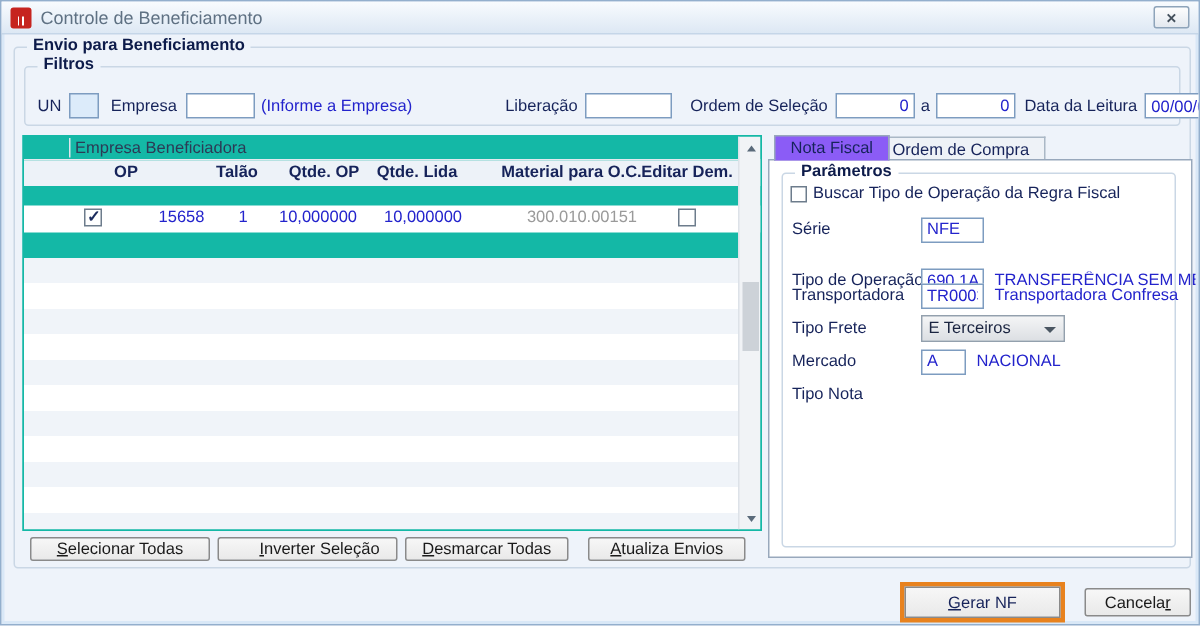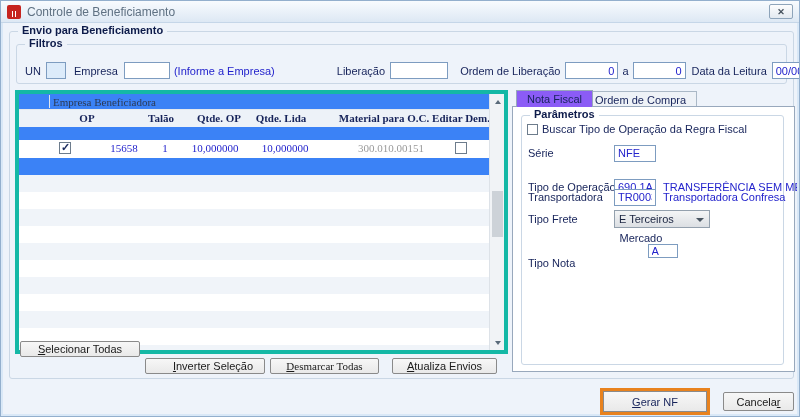--- a/index.html
+++ b/index.html
@@ -48,21 +48,21 @@
   .tb {
     height:17px; border:1px solid #7d9cc0; background:#fff; color:#2323cc;
     font-family:"Liberation Sans",sans-serif; font-size:11px; padding:0 3px; outline:none;
   }
   .tb.right { text-align:right; }
   .hint { color:#2323cc; margin-left:4px; }
 
   
   .list-panel {
     position:absolute; left:5px; top:58px; width:493px; height:264px;
-    background:#3b82f6; border:4px solid #14b8a6; overflow:hidden;font-family:Liberation Serif, serif;
+    background:#14b8a6; border:1px solid #14b8a6; overflow:hidden;
   }
   .list-header { position:relative; height:16px; border-bottom:1px solid #e4e9ef; }
   .list-header .hsep { position:absolute; left:30px; top:1px; bottom:1px; width:1px; background:#dfe5ec; }
   .list-header .htext { position:absolute; left:34px; top:2px; color:#2c3a55; }
 
   .group-row { position:relative; height:17px; background:#a9d2f4; display:flex; align-items:center; }
   .tri-down { width:0; height:0; border-left:4px solid transparent; border-right:4px solid transparent;
     border-top:6px solid #24488c; margin-left:8px; }
   .cb { width:12px; height:12px; background:#fff; border:1px solid #6d7c8c; position:relative; flex:0 0 auto; }
   .cb.checked::after { content:"✓"; position:absolute; left:1px; top:-2px; font-size:11px; font-weight:bold; color:#1c2c5e; }
@@ -145,21 +145,21 @@
     <div class="groupbox filtros-group">
       <div class="gb-label">Filtros</div>
       <div class="filter-row">
         <span class="flabel">UN</span>
         <input class="tb" style="width: 20px; margin-left: 5px; background: rgb(220, 235, 250);" value="">
         <span class="flabel" style="margin-left:8px;">Empresa</span>
         <input class="tb" style="width: 46px; margin-left: 6px;" value="">
         <span class="hint">(Informe a Empresa)</span>
         <span class="flabel" style="margin-left:62px;">Liberação</span>
         <input class="tb" style="width: 58px; margin-left: 5px;" value="">
-        <span class="flabel" style="margin-left:12px;">Ordem de Liberação</span>
+        <span class="flabel" style="margin-left:12px;">Ordem de Seleção</span>
         <input class="tb right" style="width: 53px; margin-left: 5px;" value="0">
         <span class="flabel" style="margin-left:4px;">a</span>
         <input class="tb right" style="width: 53px; margin-left: 4px;" value="0">
         <span class="flabel" style="margin-left:6px;">Data da Leitura</span>
         <input class="tb" style="width: 46px; margin-left: 5px;" value="00/00/00">
 
       </div>
     </div>
 
     <div class="list-panel">
@@ -194,27 +194,27 @@
         <div class="vs-arrow up">
             <div class="tri-up-sm"></div>
           </div>
         <div class="vs-thumb"></div>
         <div class="vs-arrow down">
             <div class="tri-down-sm"></div>
           </div>
       </div>
     </div>
 
-    <div class="win-btn" style="left:10px; top:309px; width:120px;">
+    <div class="win-btn" style="left:10px; top:326px; width:120px;">
       <span><span></span><span class="u">S</span><span>elecionar Todas</span></span>
     </div>
     <div class="win-btn" style="left:135px; top:326px; width:120px;padding-left:16px;">
       <span><span></span><span class="u">I</span><span>nverter Seleção</span></span>
     </div>
-    <div class="win-btn" style="left:260px; top:326px; width:109px;font-family:Liberation Serif, serif;">
+    <div class="win-btn" style="left:260px; top:326px; width:109px;">
       <span><span></span><span class="u">D</span><span>esmarcar Todas</span></span>
     </div>
     <div class="win-btn" style="left:382px; top:326px; width:105px;">
       <span><span></span><span class="u">A</span><span>tualiza Envios</span></span>
     </div>
 
     <div class="tabctrl">
       <div class="tab inactive">
           <span>Ordem de Compra</span>
         </div>
@@ -248,21 +248,21 @@
           </div>
 
           <div class="field-row" style="top:94px;">
             <span class="flabel">Tipo Frete</span>
             <div class="combo">
               <span>E Terceiros</span>
               <span class="chev"></span>
             </div>
           </div>
 
-          <div class="field-row" style="top:116px;flex-direction:column;">
+          <div class="field-row" style="top:116px;">
             <span class="flabel">Mercado</span>
             <input class="tb" style="width: 30px;" value="A">
             <span class="desc">NACIONAL</span>
           </div>
 
           <div class="field-row" style="top:138px;">
             <span class="flabel">Tipo Nota</span>
           </div>
 
         </div>

